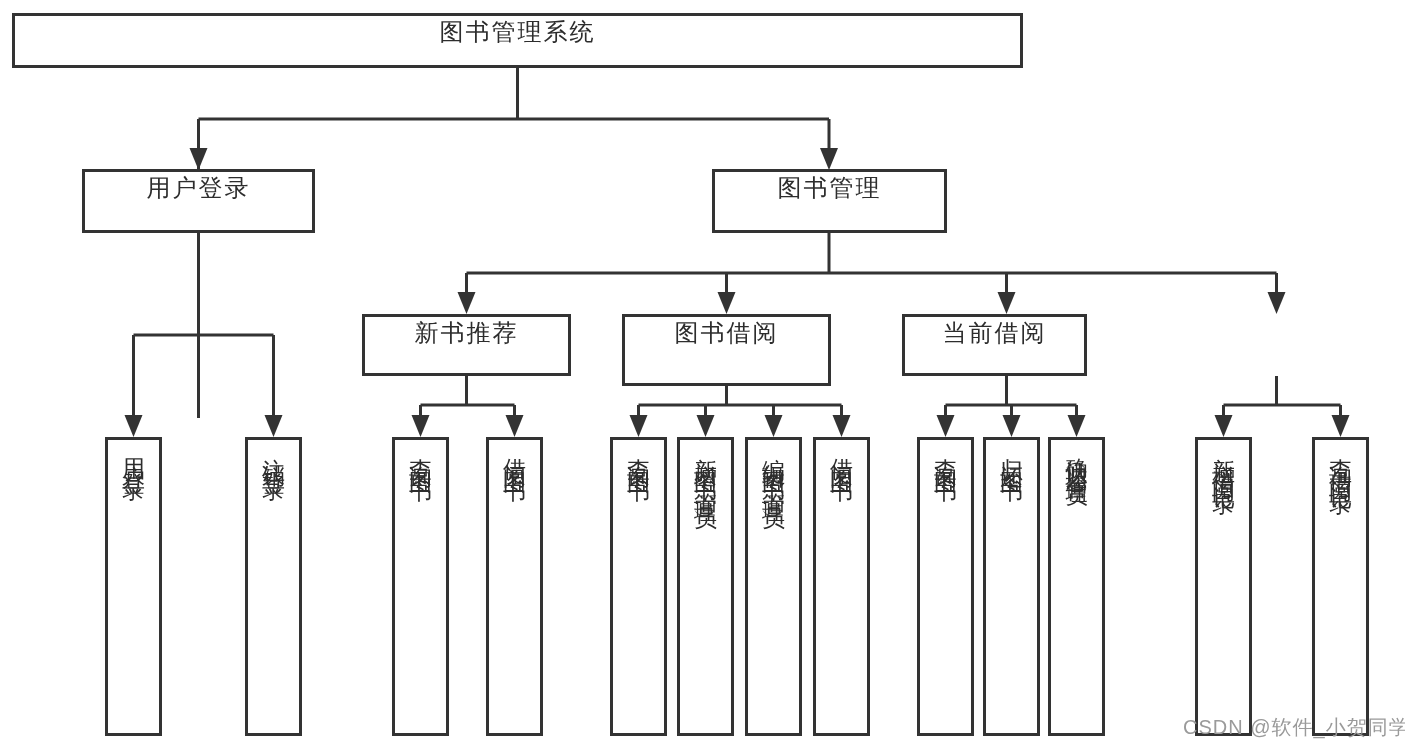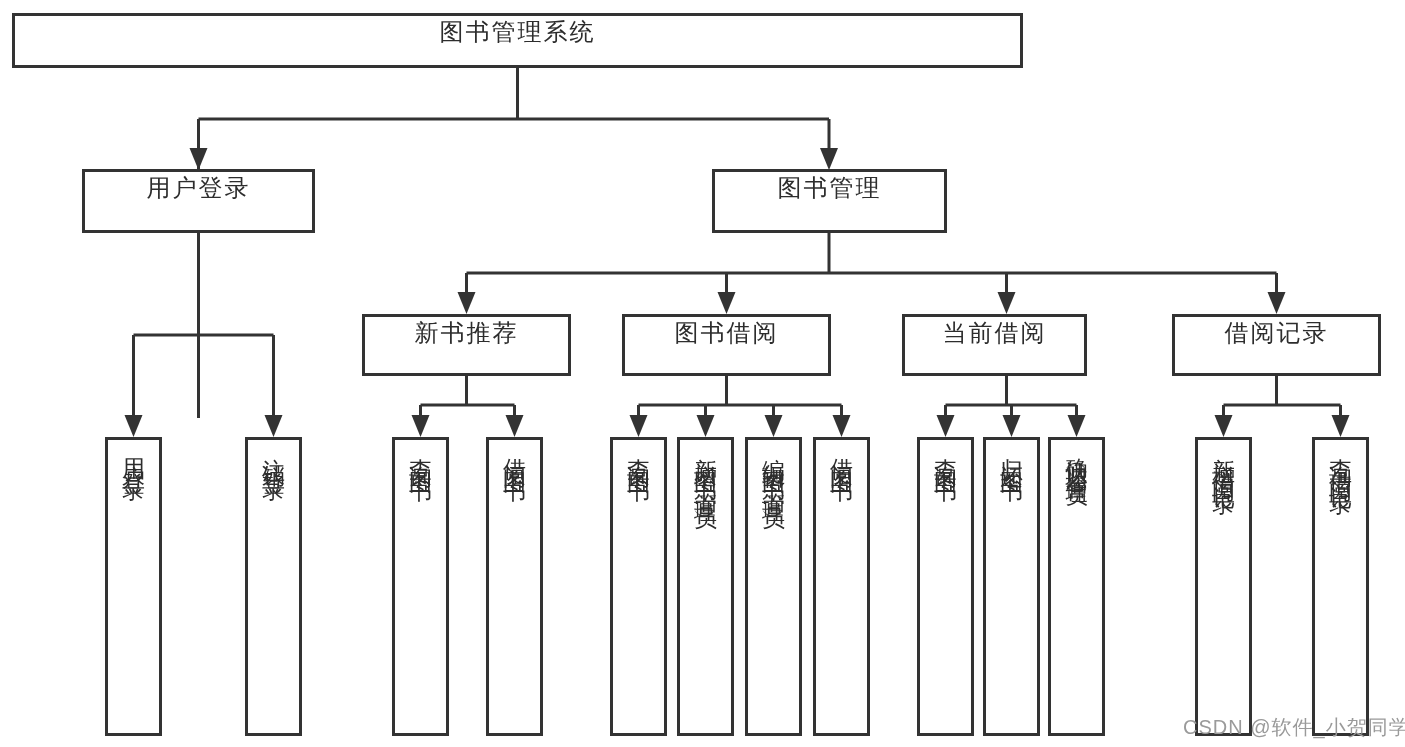--- a/index.html
+++ b/index.html
@@ -100,28 +100,25 @@
   <div class="box" style="left:82px;top:169px;width:233px;height:64px">
     <span class="hlabel">用户登录</span>
   </div>
   <div class="box" style="left:362px;top:314px;width:209px;height:62px">
     <span class="hlabel">新书推荐</span>
   </div>
 
   <div class="box" style="left:712px;top:169px;width:235px;height:64px">
     <span class="hlabel">图书管理</span>
   </div>
-  <div class="box" style="left:622px;top:314px;width:209px;height:62px">
+  <div class="box" style="left:622px;top:314px;width:209px;height:72px">
     <span class="hlabel">图书借阅</span>
   </div>
   <div class="box" style="left:902px;top:314px;width:185px;height:62px">
     <span class="hlabel">当前借阅</span>
-  </div>
-  <div class="box" style="left:1172px;top:314px;width:209px;height:62px">
-    <span class="hlabel">借阅记录</span>
   </div>
 
   <div class="box" style="left:105px;top:437px;width:57px;height:299px">
     <span class="vlabel">用户登录</span>
   </div>
   <div class="box" style="left:245px;top:437px;width:57px;height:299px">
     <span class="vlabel">注销登录</span>
   </div>
 
   <div class="box" style="left:392px;top:437px;width:57px;height:299px">

